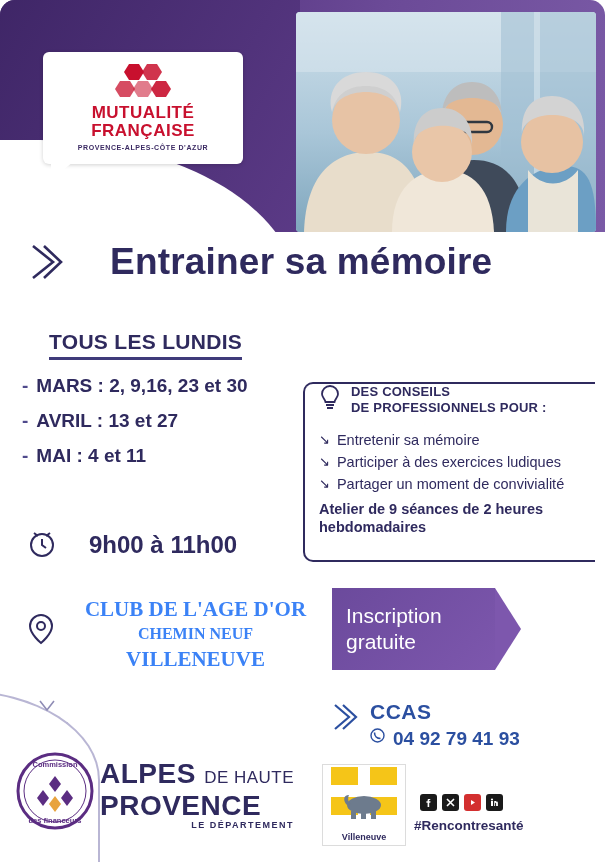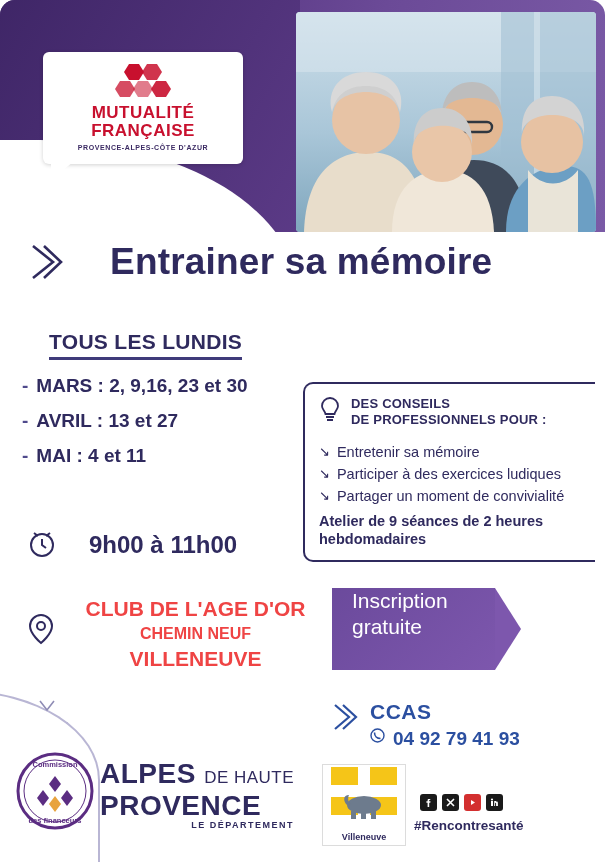--- a/index.html
+++ b/index.html
@@ -122,36 +122,36 @@
     position: absolute; left: 27px; top: 527px;
     display: flex; align-items: flex-end; gap: 32px;
   }
   .time-text { font-size: 24px; font-weight: bold; color: #2f2a5e; }
 
   .place-block {
     position: absolute; left: 26px; top: 596px;
     width: 300px;
     display: flex; gap: 12px; align-items: flex-start;
   }
-  .place-texts { text-align: center; width: 255px; color: #ef4444; }
+  .place-texts { text-align: center; width: 255px; color: #3b82f6; font-family: Liberation Serif, serif; }
   .place-1 { font-size: 21px; font-weight: bold; line-height: 26px; }
   .place-2 { font-size: 16px; font-weight: bold; line-height: 24px; }
   .place-3 { font-size: 21px; font-weight: bold; line-height: 26px; }
 
   
   .info-box {
     position: absolute;
     left: 303px; top: 382px;
     width: 292px; height: 180px;
     border-left: 2px solid #2f2a5e;
     border-top: 2px solid #2f2a5e;
     border-bottom: 2px solid #2f2a5e;
     border-right: none;
     border-radius: 10px 0 0 10px;
-    padding: 12px 6px 10px 14px;
+    padding: 0 6px 10px 14px;
   }
   .info-head {
     display: flex; gap: 10px; align-items: flex-start;
     color: #2f2a5e; font-size: 13px; font-weight: bold;
     letter-spacing: .2px;
     line-height: 16px;
   }
   .info-list { margin-top: 14px; }
   .info-item {
     display: flex; gap: 7px; align-items: flex-start;
@@ -162,22 +162,22 @@
   .info-bold {
     margin-top: 6px;
     color: #2f2a5e; font-size: 14.5px; font-weight: bold; line-height: 18px;
   }
 
   
   .insc {
     position: absolute; left: 332px; top: 588px;
     width: 163px; height: 82px;
     background: linear-gradient(135deg, #6b4a9c 0%, #7d57ad 100%);
-    display: flex; flex-direction: column; 
-    padding-left: 20px;
+    display: flex; flex-direction: column; justify-content: center;
+    padding-left: 14px;
   }
   .insc::after {
     content: "";
     position: absolute; right: -26px; top: 0;
     width: 0; height: 0;
     border-left: 26px solid #7d57ad;
     border-top: 41px solid transparent;
     border-bottom: 41px solid transparent;
   }
   .insc span { color: #fff; font-size: 21px; font-weight: normal; line-height: 26px; }

